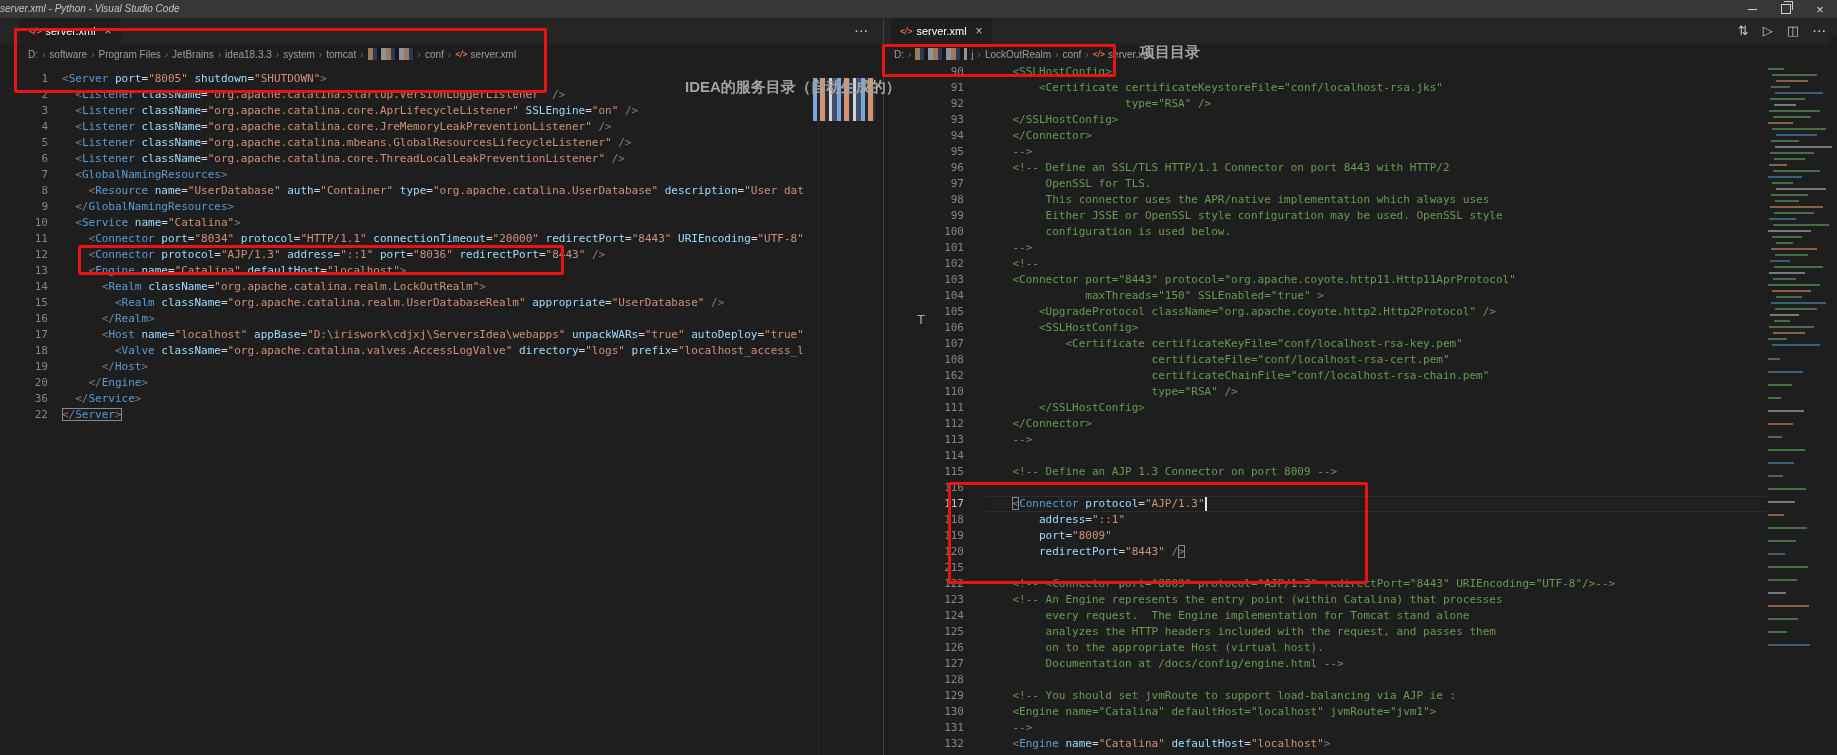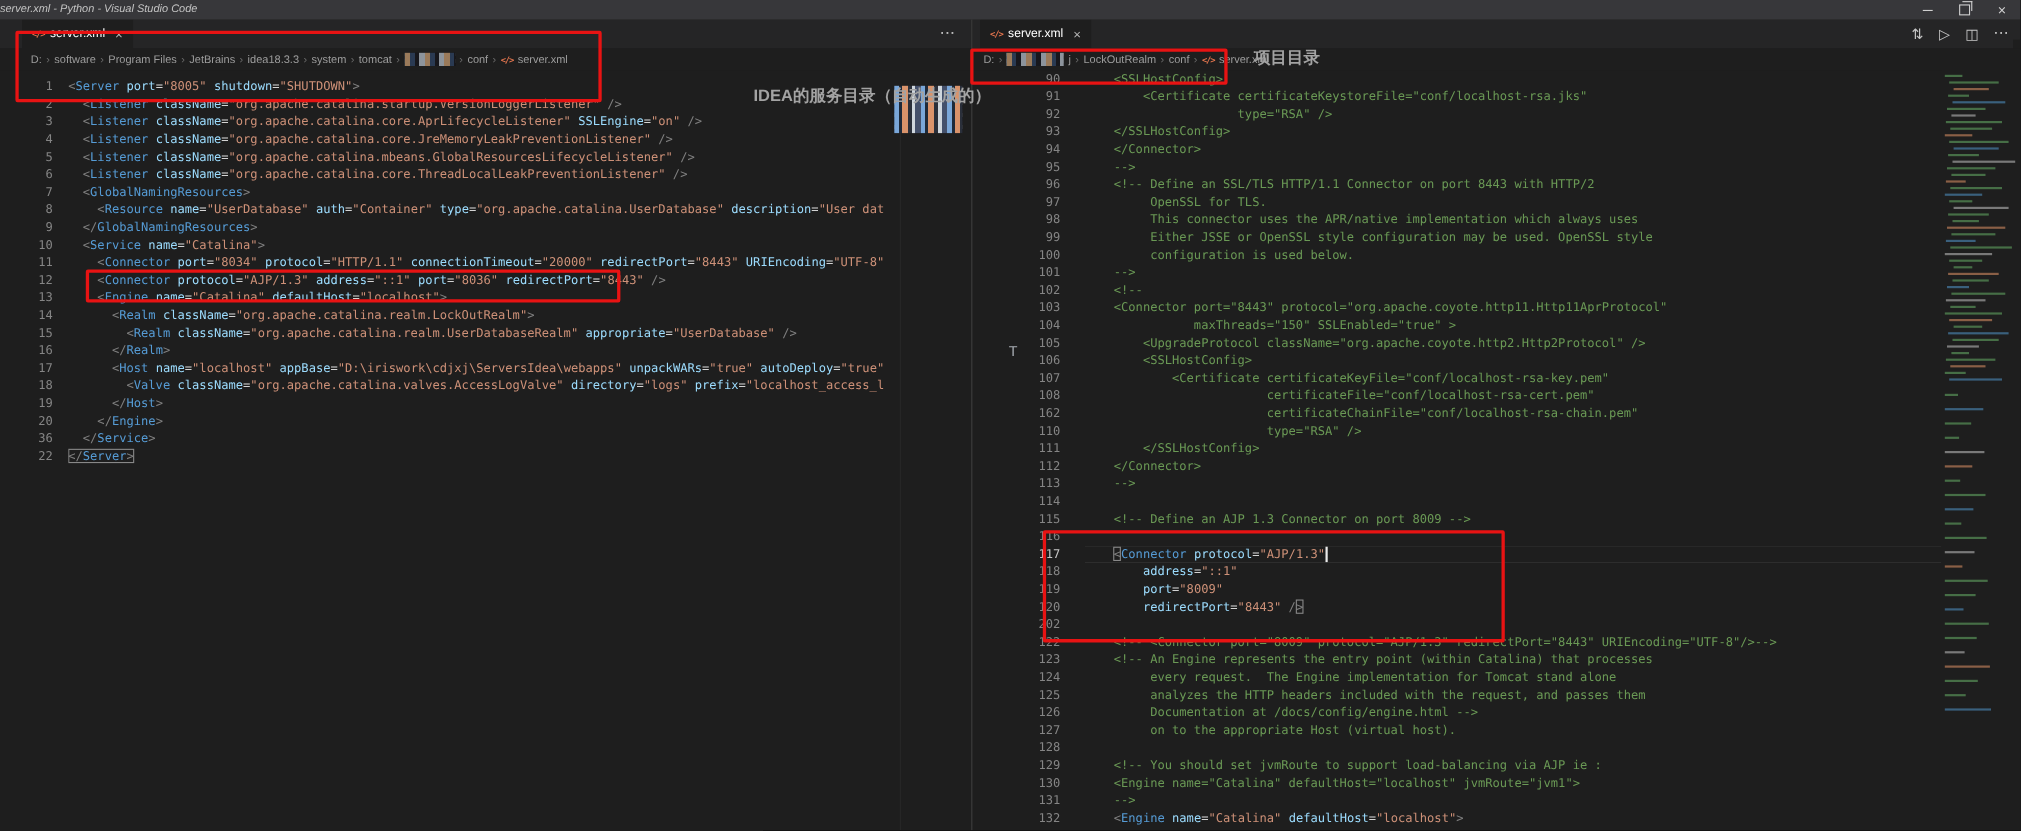--- a/index.html
+++ b/index.html
@@ -238,21 +238,21 @@
           <div class="ln">111</div>
           <div class="ln">112</div>
           <div class="ln">113</div>
           <div class="ln">114</div>
           <div class="ln">115</div>
           <div class="ln">116</div>
           <div class="ln curn">117</div>
           <div class="ln">118</div>
           <div class="ln">119</div>
           <div class="ln">120</div>
-          <div class="ln">202</div>
+          <div class="ln">215</div>
           <div class="ln">122</div>
           <div class="ln">123</div>
           <div class="ln">124</div>
           <div class="ln">125</div>
           <div class="ln">126</div>
           <div class="ln">127</div>
           <div class="ln">128</div>
           <div class="ln">129</div>
           <div class="ln">130</div>
           <div class="ln">131</div>
@@ -288,22 +288,22 @@
           <div class="row"><pre></pre></div>
           <div class="row cur"><pre>    <span class="p">&lt;</span><span class="t">Connector</span> <span class="a">protocol</span><span class="o">=</span><span class="v">"AJP/1.3"</span></pre><span class="mbox" style="left: 4ch; width: 1ch;"></span><span class="caret" style="left: 33ch; background: rgb(234, 234, 234);"></span></div>
           <div class="row"><pre>        <span class="a">address</span><span class="o">=</span><span class="v">"::1"</span></pre></div>
           <div class="row"><pre>        <span class="a">port</span><span class="o">=</span><span class="v">"8009"</span></pre></div>
           <div class="row"><pre>        <span class="a">redirectPort</span><span class="o">=</span><span class="v">"8443"</span> <span class="p">/&gt;</span></pre><span class="mbox" style="left: 29ch; width: 1ch;"></span></div>
           <div class="row"><pre></pre></div>
           <div class="row"><pre>    <span class="c">&lt;!-- &lt;Connector port="8009" protocol="AJP/1.3" redirectPort="8443" URIEncoding="UTF-8"/&gt;--&gt;</span></pre></div>
           <div class="row"><pre>    <span class="c">&lt;!-- An Engine represents the entry point (within Catalina) that processes</span></pre></div>
           <div class="row"><pre><span class="c">         every request.  The Engine implementation for Tomcat stand alone</span></pre></div>
           <div class="row"><pre><span class="c">         analyzes the HTTP headers included with the request, and passes them</span></pre></div>
+          <div class="row"><pre><span class="c">         on to the appropriate Host (virtual host).</span></pre></div>
           <div class="row"><pre><span class="c">         Documentation at /docs/config/engine.html --&gt;</span></pre></div>
-          <div class="row"><pre><span class="c">         on to the appropriate Host (virtual host).</span></pre></div>
           <div class="row"><pre></pre></div>
           <div class="row"><pre>    <span class="c">&lt;!-- You should set jvmRoute to support load-balancing via AJP ie :</span></pre></div>
           <div class="row"><pre><span class="c">    &lt;Engine name="Catalina" defaultHost="localhost" jvmRoute="jvm1"&gt;</span></pre></div>
           <div class="row"><pre><span class="c">    --&gt;</span></pre></div>
           <div class="row"><pre>    <span class="p">&lt;</span><span class="t">Engine</span> <span class="a">name</span><span class="o">=</span><span class="v">"Catalina"</span> <span class="a">defaultHost</span><span class="o">=</span><span class="v">"localhost"</span><span class="p">&gt;</span></pre></div>
         </div>
     </div>
     <span class="stray-t">T</span>
     <div class="minimap" id="minimap">
         <div class="mmbar" style="top: 20px; left: 3px; width: 16px; background: rgb(78, 125, 78);"></div>

